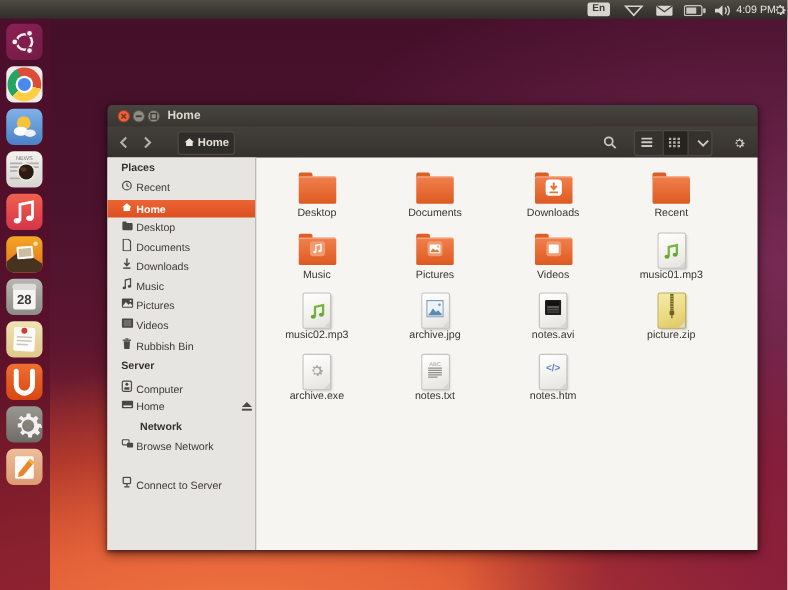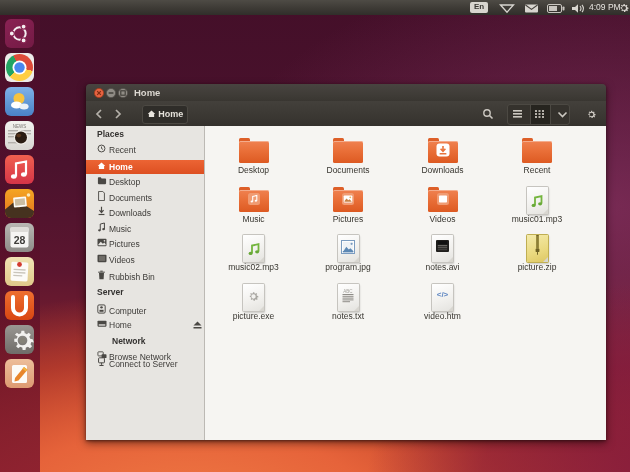--- a/index.html
+++ b/index.html
@@ -290,21 +290,21 @@
             </svg></span>Computer</div>
         <div class="srow" style="top: 193px;"><span class="si" style=""><svg width="10" height="9" viewBox="0 0 12 11">
               <rect x="0.5" y="2" width="11" height="7.4" rx="1" fill="#4a4844"></rect>
               <rect x="2" y="6.5" width="8" height="1.6" fill="#e7e5e1"></rect>
             </svg></span>Home</div>
         <div class="shead" style="top: 210px; padding-left: 15px;">Network</div>
         <div class="srow" style="top: 225px;"><span class="si" style=""><svg width="10" height="9" viewBox="0 0 12 11">
               <rect x="1" y="1" width="6.5" height="5" rx="0.8" fill="none" stroke="#4a4844" stroke-width="1.1"></rect>
               <rect x="5.5" y="4" width="6" height="4.6" rx="0.8" fill="#4a4844"></rect>
             </svg></span>Browse Network</div>
-        <div class="srow" style="top: 231px; text-align: right;"><span class="si" style=""><svg width="9" height="10" viewBox="0 0 10 12">
+        <div class="srow" style="top: 255px; text-align: right;"><span class="si" style=""><svg width="9" height="10" viewBox="0 0 10 12">
               <rect x="1.5" y="1" width="7" height="6" rx="0.8" fill="none" stroke="#4a4844" stroke-width="1.2"></rect>
               <rect x="4.5" y="7" width="1.2" height="2.4" fill="#4a4844"></rect>
               <rect x="2.5" y="9.5" width="5" height="1.3" fill="#4a4844"></rect>
             </svg></span>Connect to Server</div>
         <svg class="abs" style="left: 107px; top: 194.5px;" width="9" height="8" viewBox="0 0 9 8">
           <path d="M4.5 0.5 L8.5 4.5 L0.5 4.5 Z" fill="#4a4844"></path>
           <rect x="0.5" y="6" width="8" height="1.5" fill="#4a4844"></rect>
         </svg>
       </div>
     <div id="grid" style="position: absolute; left: 119.5px; top: 0px;">
@@ -405,21 +405,21 @@
             <svg class="abs" style="left:3.5px;top:4.5px" width="14" height="14" viewBox="0 0 14 14">
               <rect x="0.5" y="0.5" width="13" height="13" fill="#ffffff" stroke="#7b9cc0" stroke-width="1"></rect>
               <rect x="1.8" y="1.8" width="10.4" height="10.4" fill="#eef2f6"></rect>
               <path d="M1.8 12.2 L5.3 6.8 L7.8 9.6 L9.4 8.2 L12.2 11 L12.2 12.2 Z" fill="#5c88b4"></path>
               <rect x="1.8" y="11" width="10.4" height="1.2" fill="#5c88b4"></rect>
               <circle cx="10.6" cy="3.8" r="1.1" fill="#7b9cc0"></circle>
             </svg>
             <div class="fold"></div>
           </div>
         </div>
-        <div class="clabel" style="left:95.5px;top:136px;">program.jpg</div>
+        <div class="clabel" style="left:95.5px;top:136px;">archive.jpg</div>
         <div class="cell" style="left:197px;top:109px;">
           <div class="page">
             <svg class="abs" style="left:4px;top:5px" width="13" height="12" viewBox="0 0 13 12">
               <rect x="0" y="0" width="13" height="12" rx="1" fill="#1f1e1c"></rect>
               <rect x="1.8" y="1.2" width="9.4" height="3" fill="#111"></rect>
               <rect x="1.8" y="5" width="9.4" height="1.3" fill="#6a6864"></rect>
               <rect x="1.8" y="7" width="9.4" height="1.3" fill="#55534f"></rect>
               <rect x="1.8" y="9" width="9.4" height="1.3" fill="#403e3b"></rect>
             </svg>
             <div class="fold"></div>
@@ -440,21 +440,21 @@
         <div class="clabel" style="left:284.5px;top:136px;">picture.zip</div>
         <div class="cell" style="left:8px;top:157.5px;">
           <div class="page">
             <svg class="abs" style="left:4px;top:6px" width="13" height="13" viewBox="0 0 24 24">
               <path fill="#a9a7a2" d="M12 8a4 4 0 100 8 4 4 0 000-8zm9.4 5.6l-2.1-.3a7 7 0 01-.7 1.7l1.3 1.7-1.7 1.7-1.7-1.3a7 7 0 01-1.7.7l-.3 2.1h-2.4l-.3-2.1a7 7 0 01-1.7-.7l-1.7 1.3-1.7-1.7 1.3-1.7a7 7 0 01-.7-1.7l-2.1-.3v-2.4l2.1-.3a7 7 0 01.7-1.7L5.7 7.2l1.7-1.7 1.7 1.3a7 7 0 011.7-.7l.3-2.1h2.4l.3 2.1a7 7 0 011.7.7l1.7-1.3 1.7 1.7-1.3 1.7a7 7 0 01.7 1.7l2.1.3z"></path>
               <circle cx="12" cy="12" r="2.6" fill="#f2f1ee"></circle>
             </svg>
             <div class="fold"></div>
           </div>
         </div>
-        <div class="clabel" style="left:1px;top:184.5px;">picture.exe</div>
+        <div class="clabel" style="left:1px;top:184.5px;">archive.exe</div>
         <div class="cell" style="left:102.5px;top:157.5px;">
           <div class="page">
             <svg class="abs" style="left:3.5px;top:3px" width="14" height="18" viewBox="0 0 14 18">
               <text x="7" y="5.5" font-size="4.5" fill="#a5a39e" text-anchor="middle" font-family="Liberation Sans">ABC</text>
               <g fill="#8f8d88">
                 <rect x="1.5" y="7" width="11" height="1"></rect>
                 <rect x="1.5" y="8.8" width="11" height="1"></rect>
                 <rect x="1.5" y="10.6" width="11" height="1"></rect>
                 <rect x="1.5" y="12.4" width="11" height="1"></rect>
                 <rect x="1.5" y="14.2" width="7.5" height="1"></rect>
@@ -463,16 +463,16 @@
             <div class="fold"></div>
           </div>
         </div>
         <div class="clabel" style="left:95.5px;top:184.5px;">notes.txt</div>
         <div class="cell" style="left:197px;top:157.5px;">
           <div class="page">
             <div class="abs" style="left:0;top:6px;width:21px;text-align:center;font-size:8px;color:#5f87c2;font-weight:bold;">&lt;/&gt;</div>
             <div class="fold"></div>
           </div>
         </div>
-        <div class="clabel" style="left:190px;top:184.5px;">video.htm</div>
+        <div class="clabel" style="left:190px;top:184.5px;">notes.htm</div>
       </div>
   </div>
 </div>
 
 </body></html>

